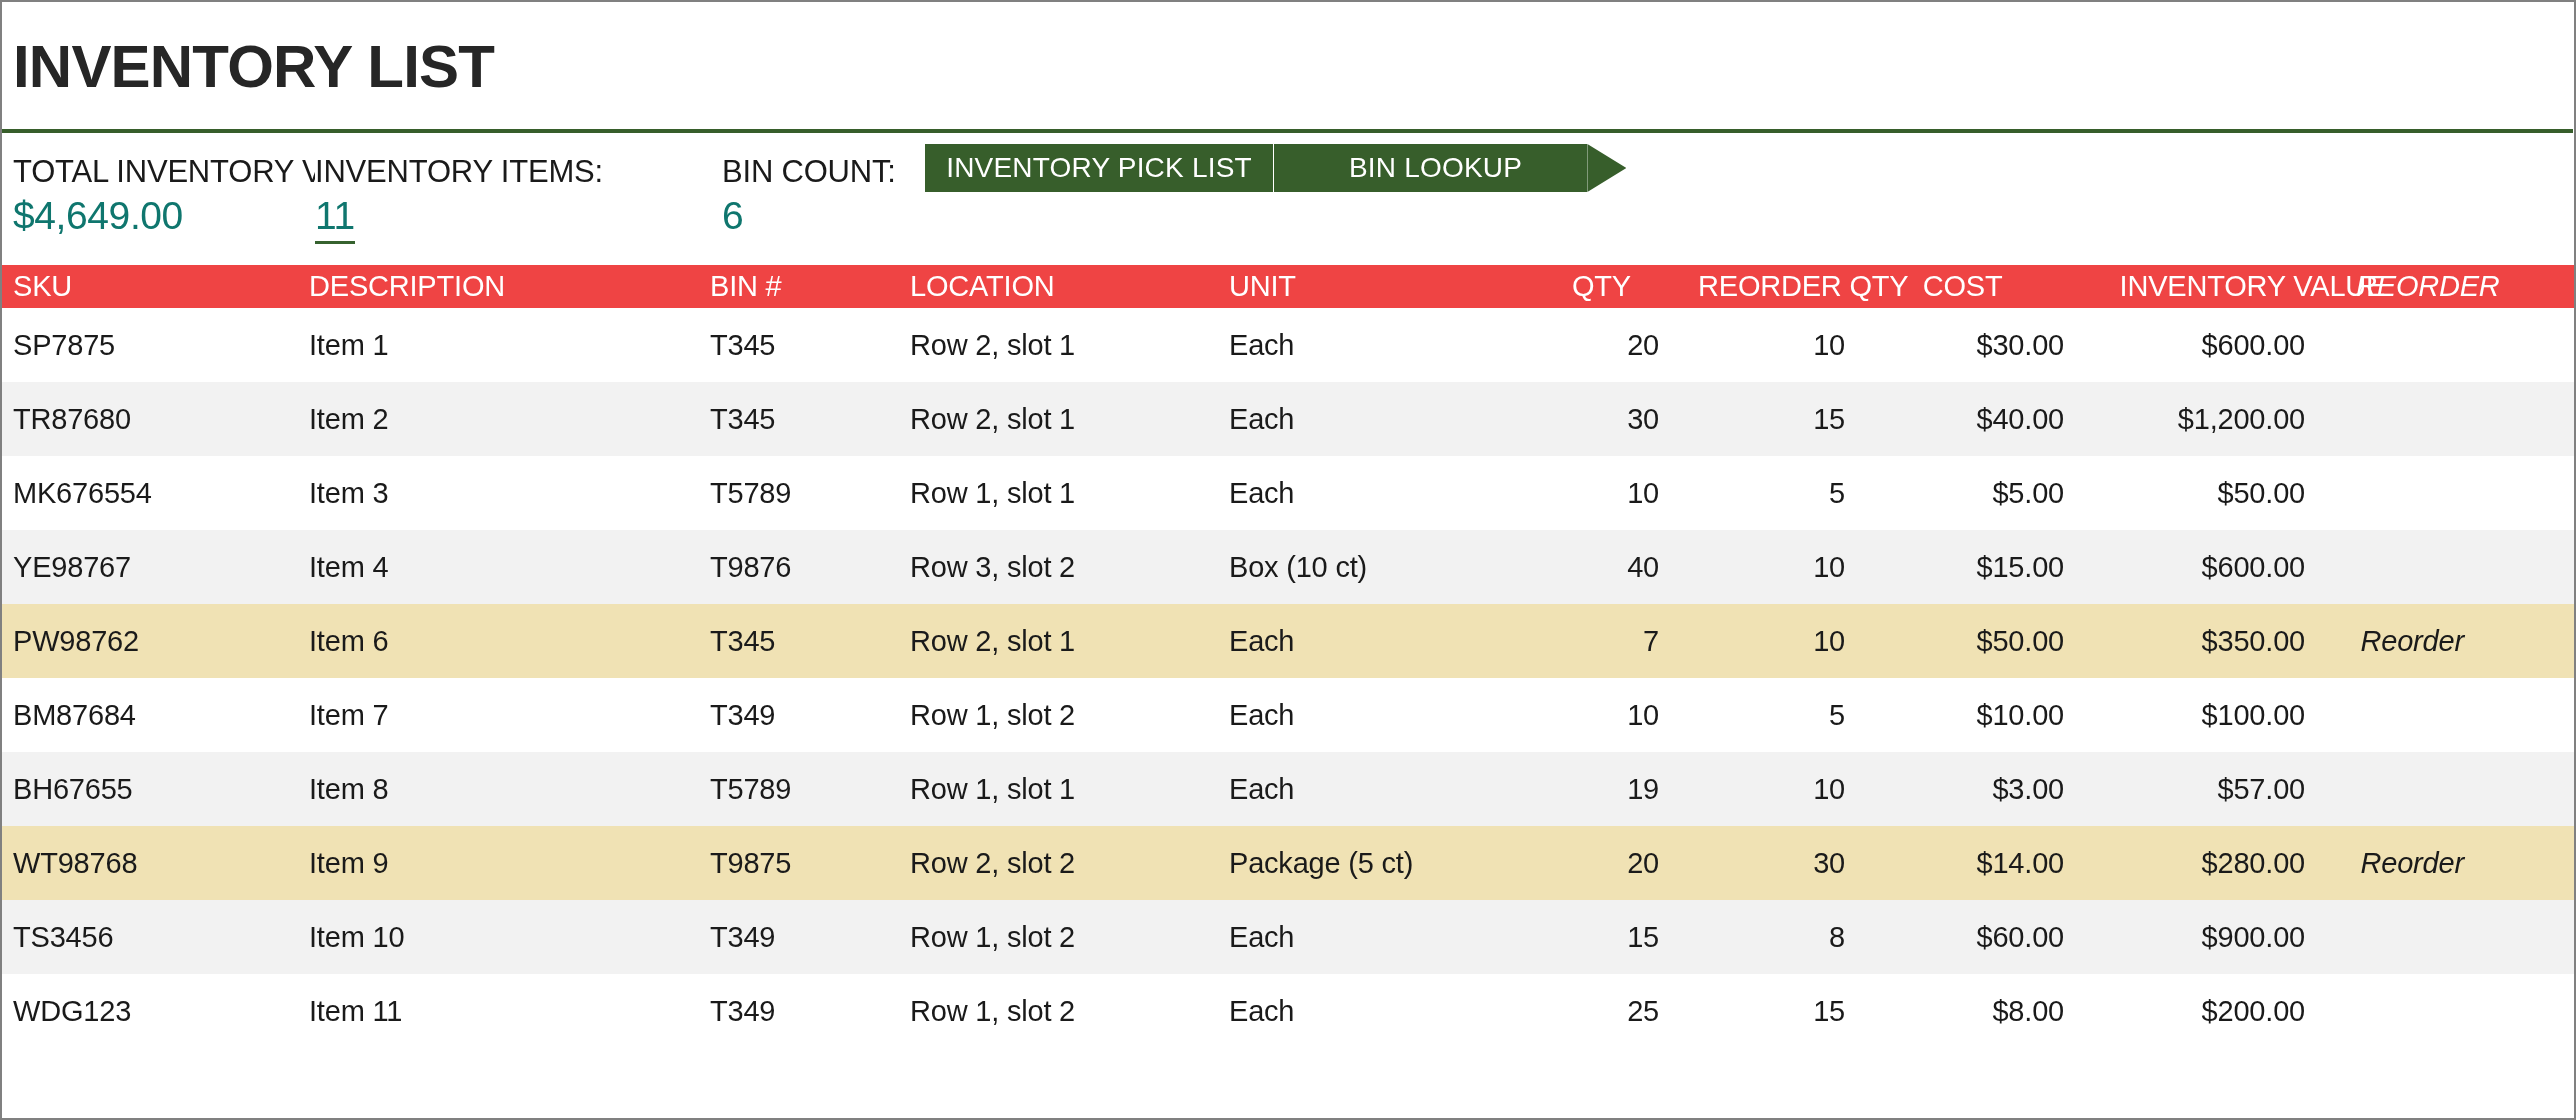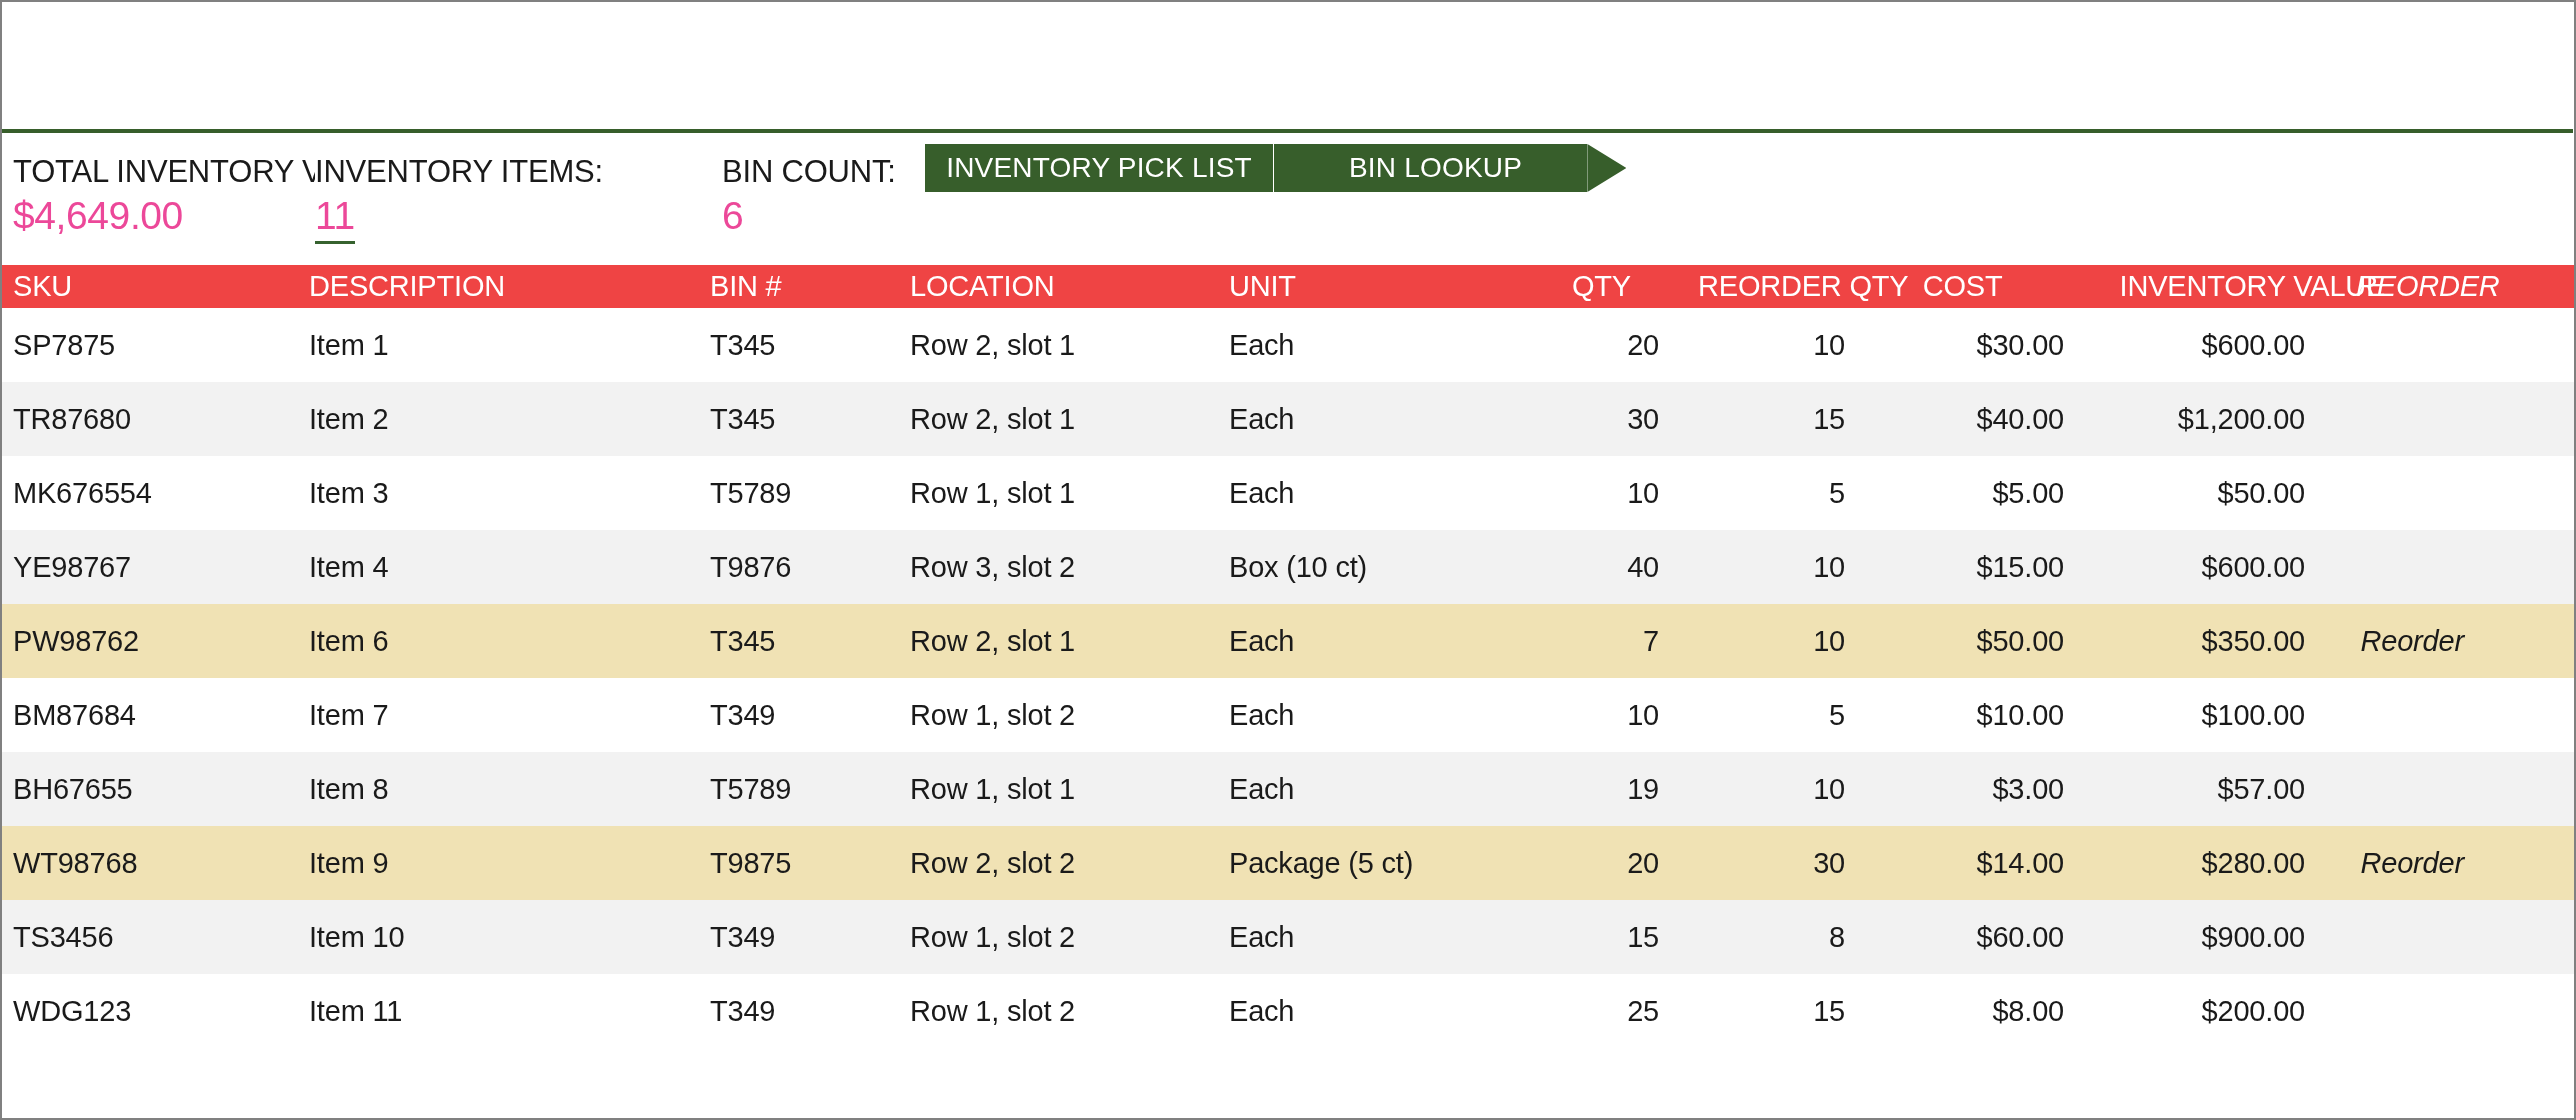--- a/index.html
+++ b/index.html
@@ -66,21 +66,21 @@
   }
   .summary-label {
     font-size: 31px;
     color: #1a1a1a;
     white-space: nowrap;
     line-height: 1.15;
     letter-spacing: -0.2px;
   }
   .summary-value {
     font-size: 39px;
-    color: #ec4899;
+    color: #0f766e;
     white-space: nowrap;
     line-height: 1.25;
     letter-spacing: -0.4px;
     margin-top: 3.1px;
     display: inline-block;
   }
   .summary-value.underlined {
     border-bottom: 3.1px solid #36622E;
     padding-bottom: 0px;
   }
@@ -173,20 +173,23 @@
   thead th.c-rqty  { padding-right: 46px !important; }
   thead th.c-cost  { text-align: left; padding-left: 7.7px !important; padding-right: 0 !important; }
   thead th.c-val   { text-align: left; padding-left: 18.6px !important; padding-right: 0 !important; }
   thead th.c-reord { text-align: left; padding-left: 11px !important; }
 </style>
 </head>
 <body>
 
 <div id="page">
 
+  <div class="title-block">
+    <div class="page-title">INVENTORY LIST</div>
+  </div>
   <div class="title-rule"></div>
 
   <div class="summary">
 
     <div class="summary-cell" id="sum-total">
       <div class="summary-label">TOTAL INVENTORY VAI</div>
       <div class="summary-value">$4,649.00</div>
     </div>
 
     <div class="summary-cell" id="sum-items">

